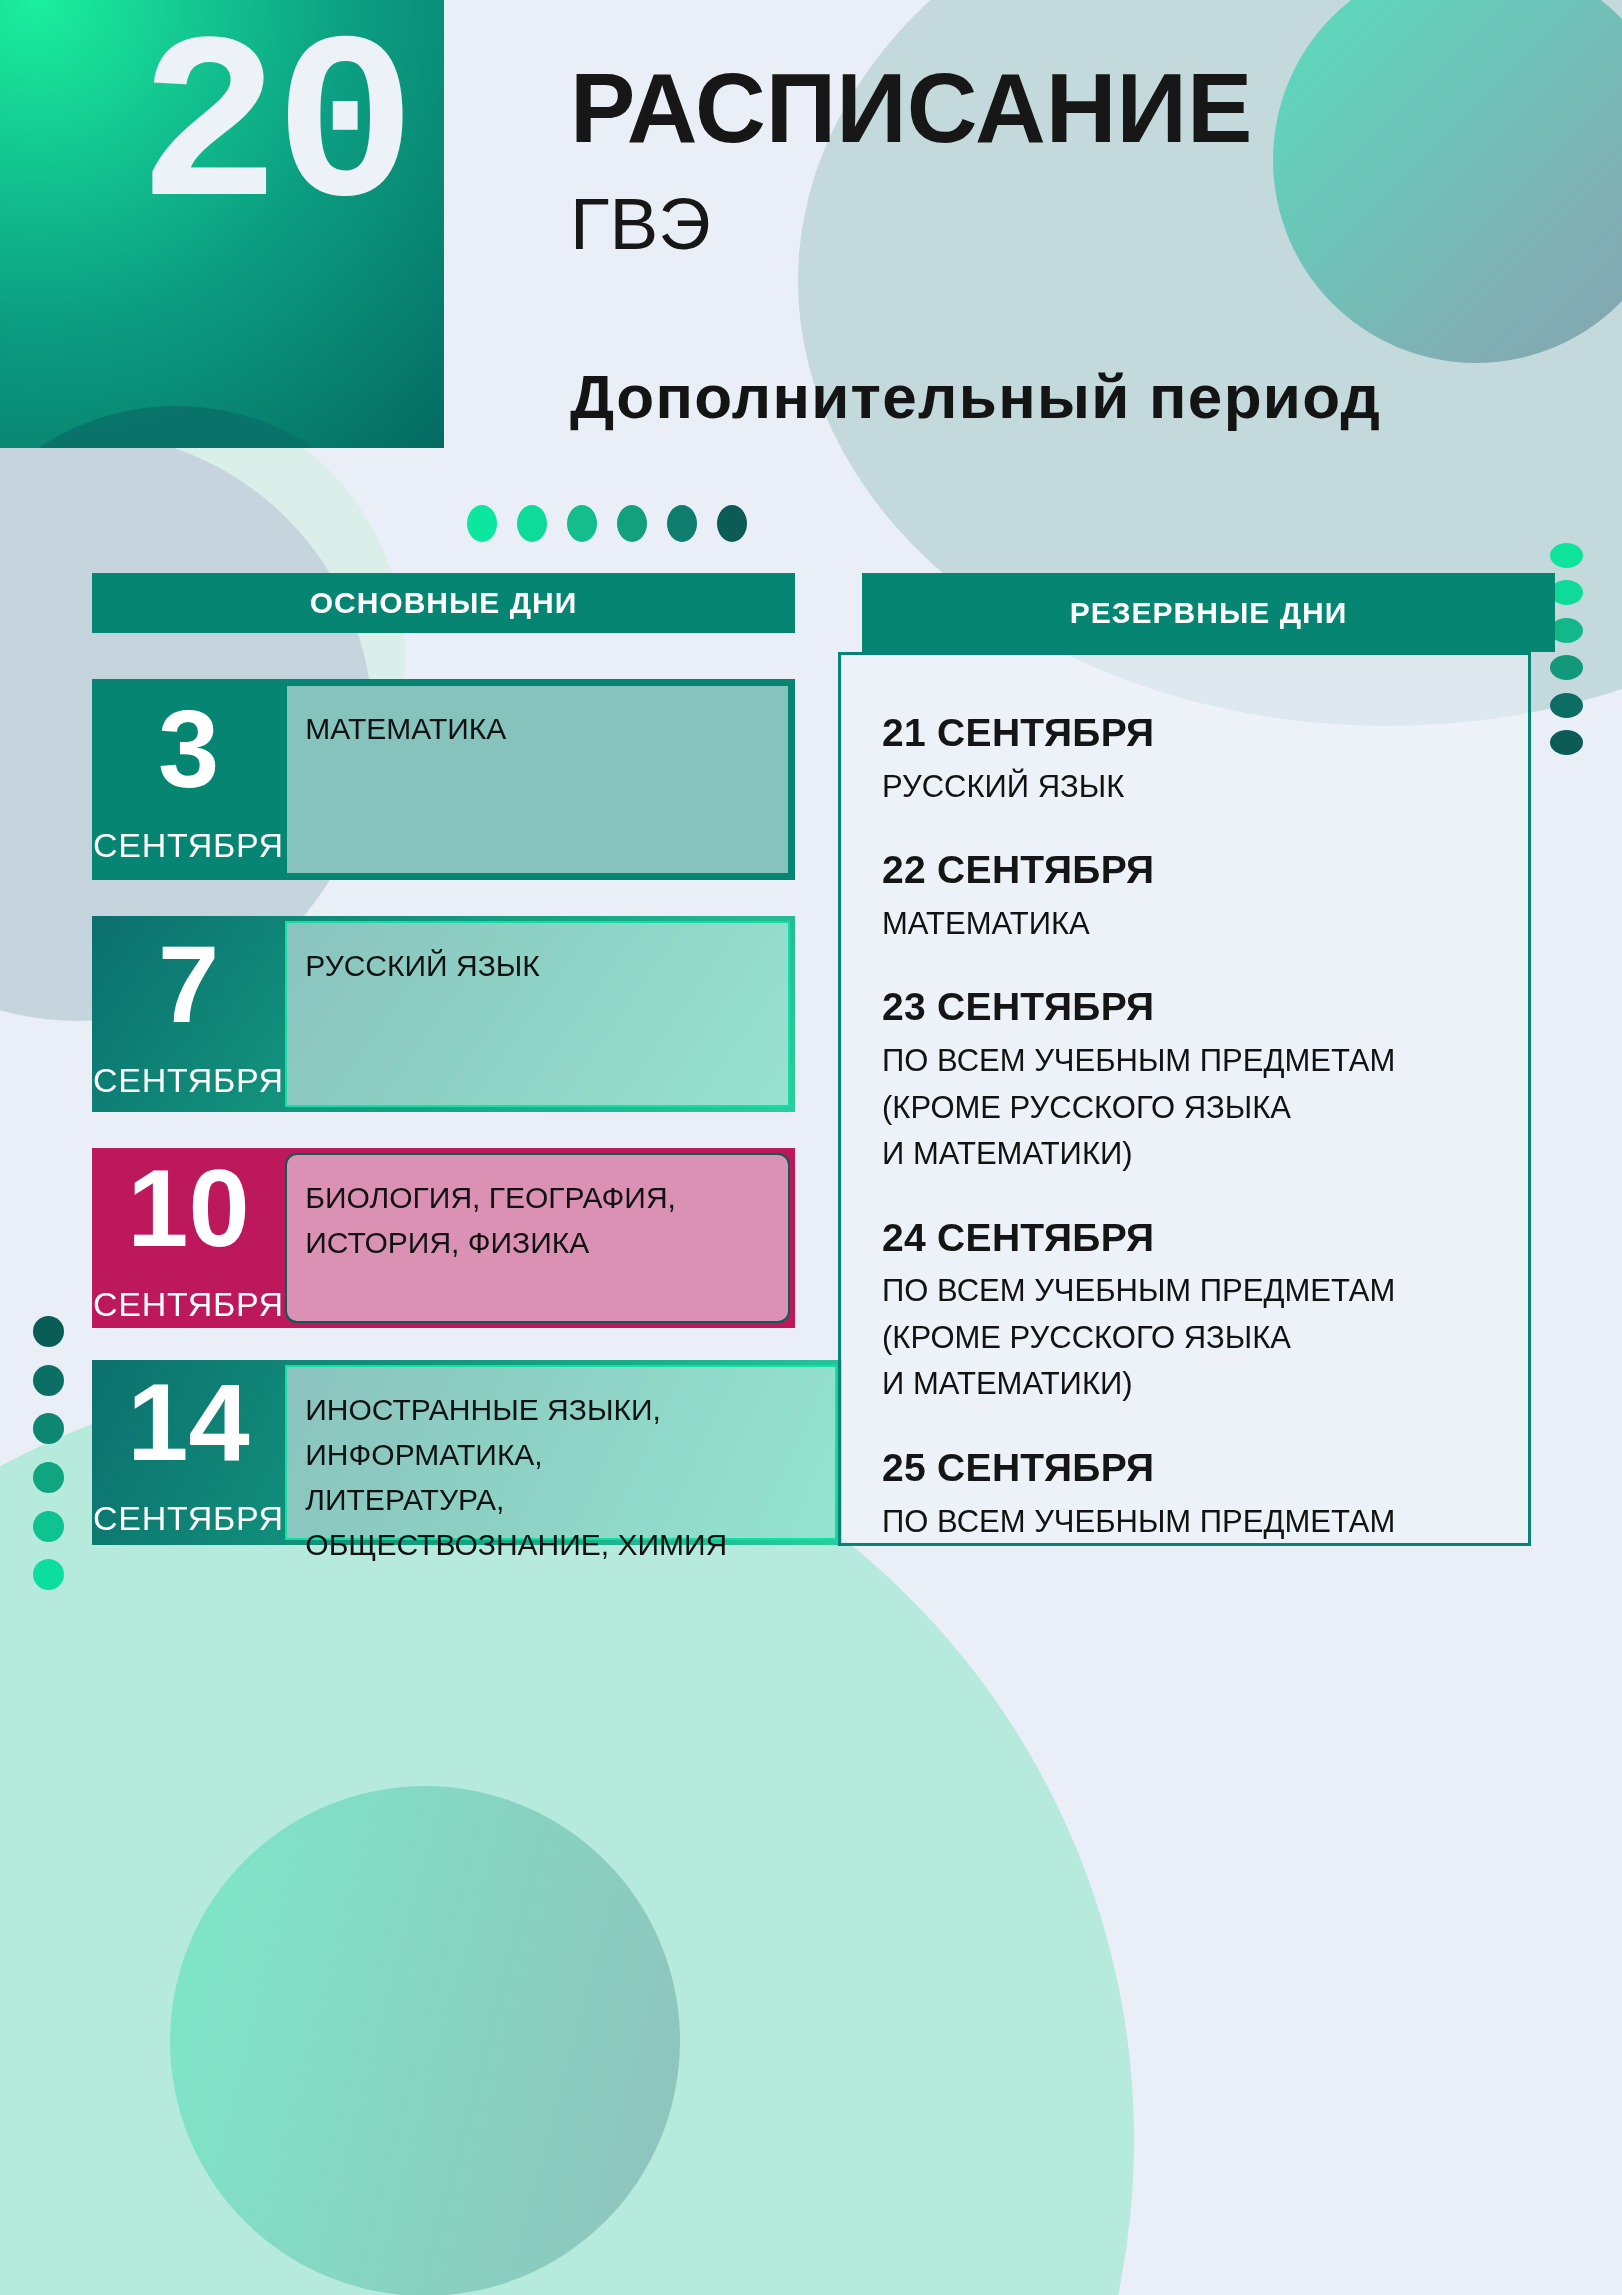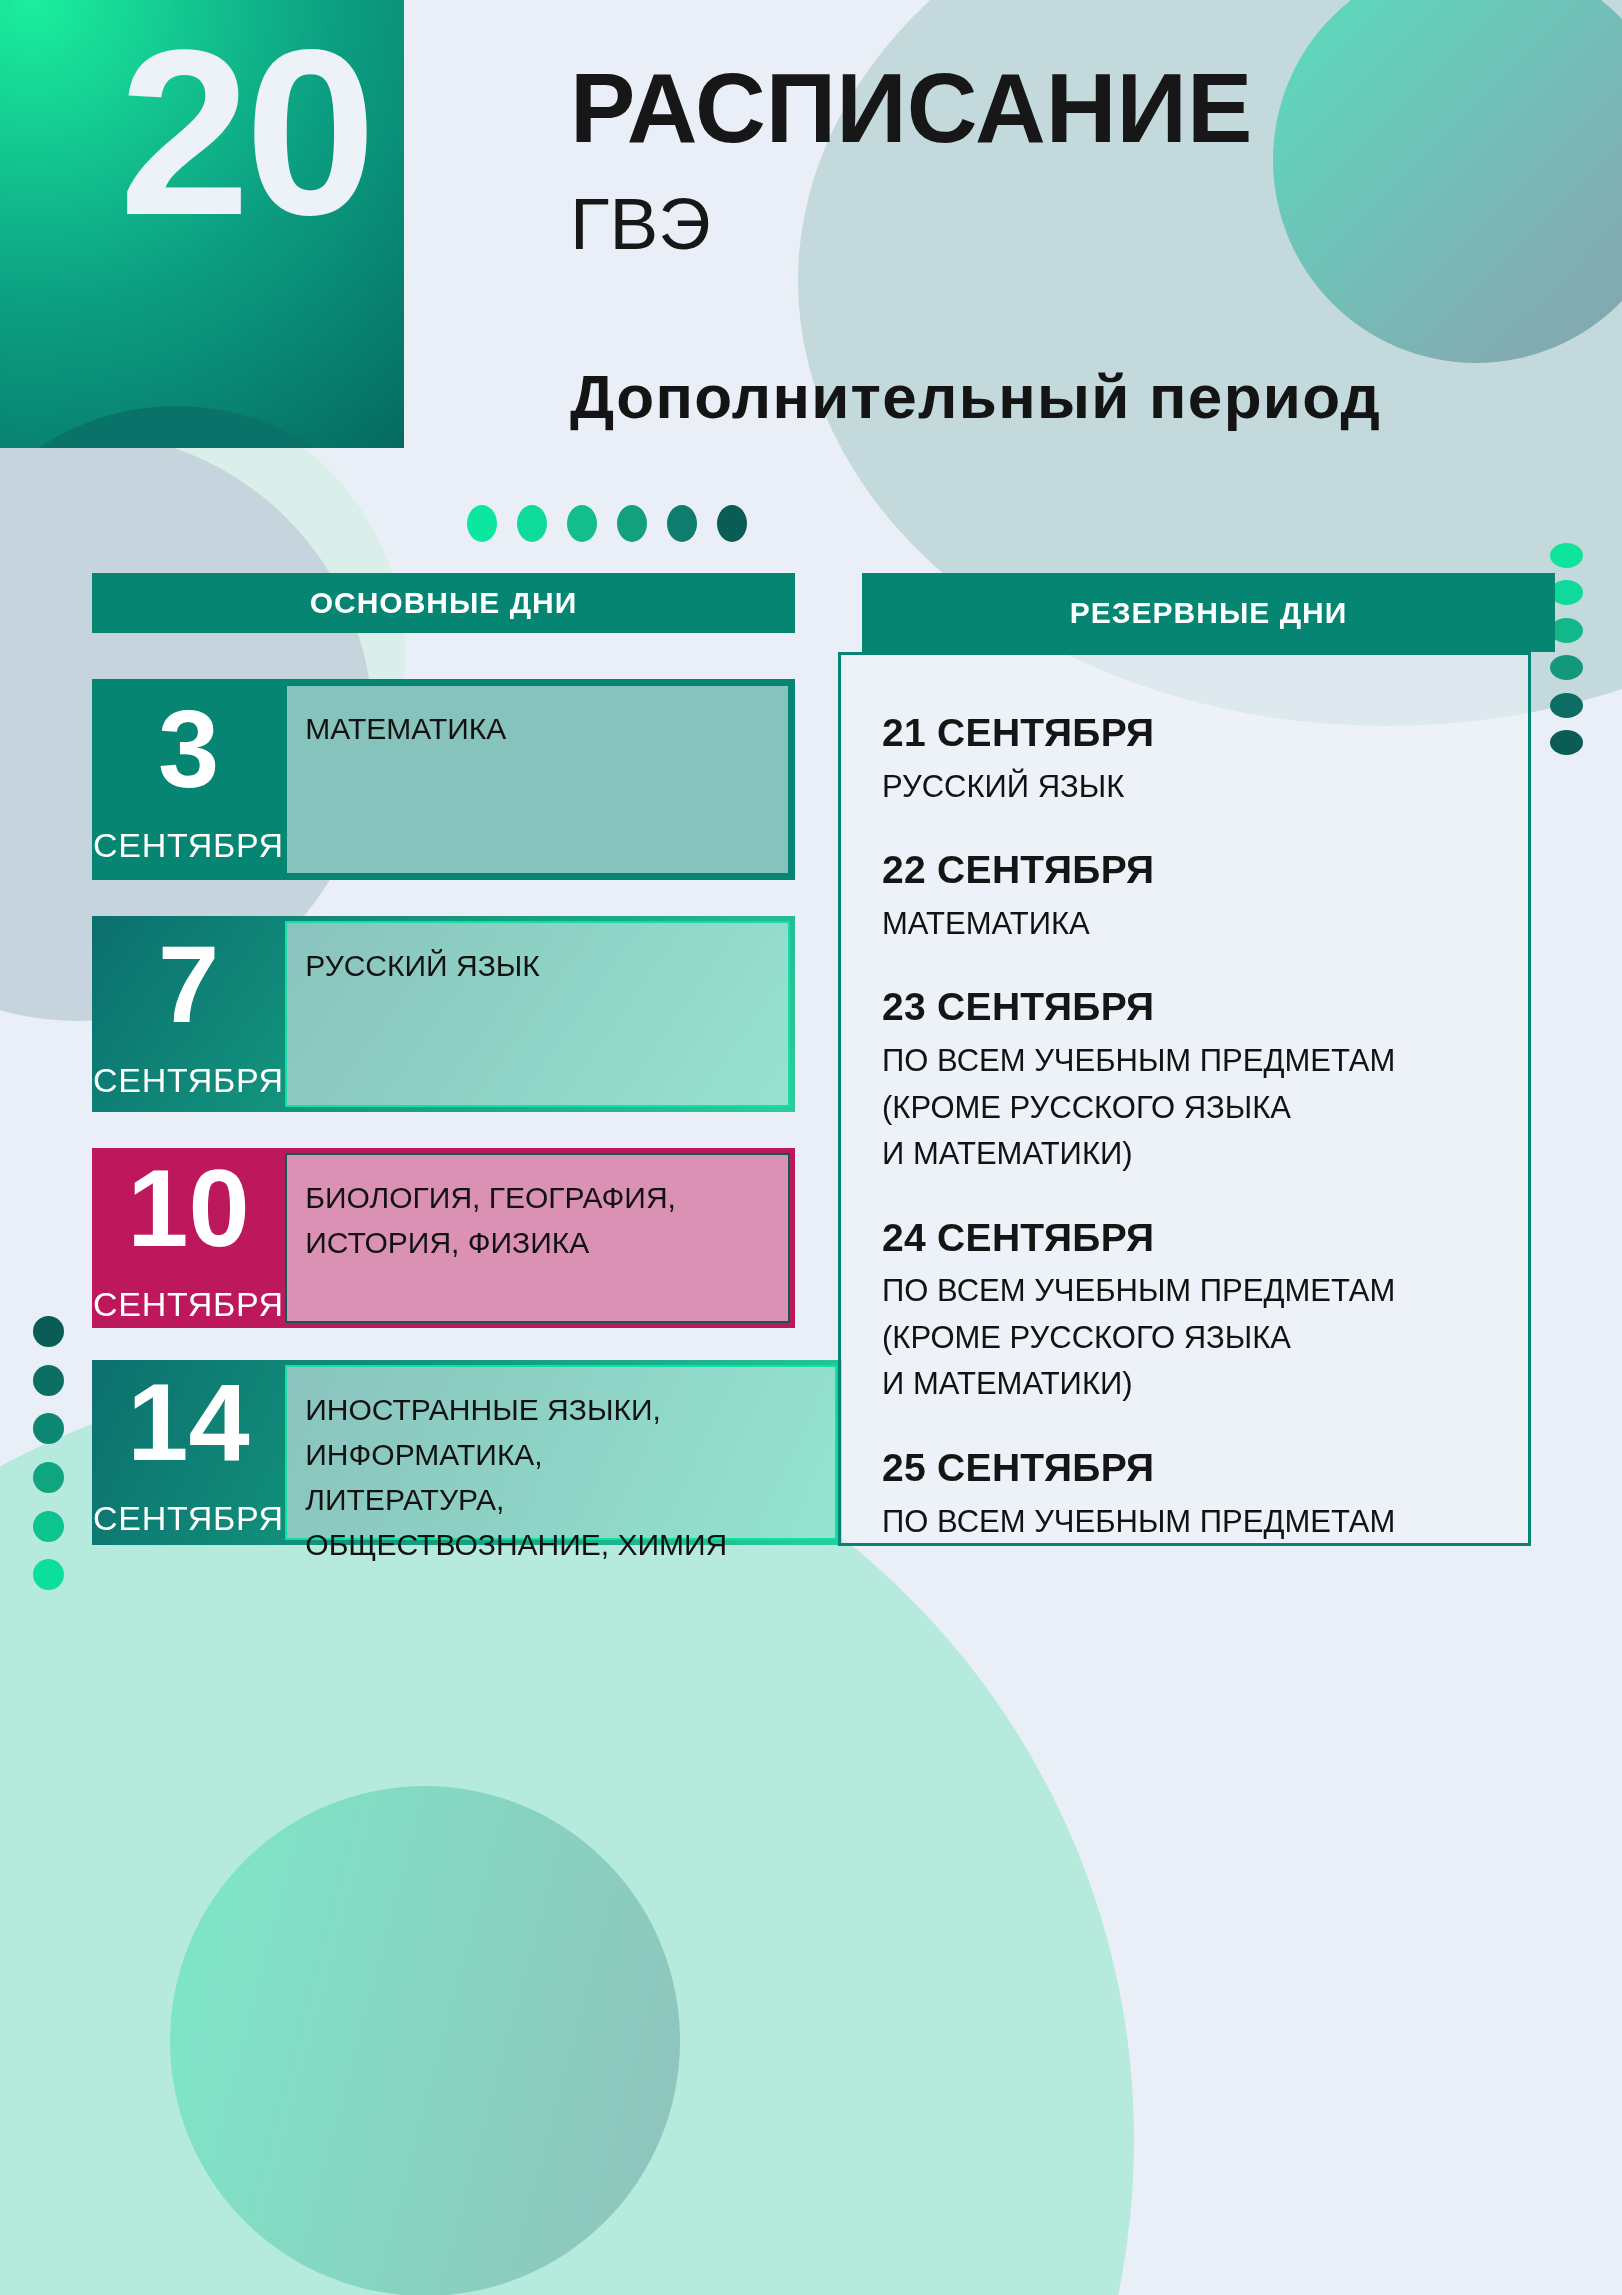--- a/index.html
+++ b/index.html
@@ -16,22 +16,23 @@
   .c-topright-grad{left:1273px;top:-43px;width:406px;height:406px;
     background:linear-gradient(135deg,#57DFBE 0%,#7FB0B4 70%,#86A3AF 100%);}
   .c-bottom-giant{left:-400px;top:1373px;width:1534px;height:1534px;background:#B5EADD;}
   .c-bottom-grad{left:170px;top:1786px;width:510px;height:510px;
     background:linear-gradient(105deg,#7DE8C8 0%,#90C2BC 100%);}
   .c-left-mint{left:-118px;top:393px;width:523px;height:523px;background:#DAEFE9;}
   .c-left-gray{left:-216px;top:432px;width:589px;height:589px;background:#C6D5DD;}
 
   
   .year-square{
-    left:0;top:0;width:404px;height:448px;overflow:hidden;
+    left:0;top:0;width:444px;height:448px;overflow:hidden;
     background:radial-gradient(circle at 8% 0%, #1BEF9E 0%, #0C9F82 52%, #056A61 100%);
+    font-family:Liberation Mono, monospace;
   }
   .year-square .inner-dark-circle{
     position:absolute;left:-72px;top:406px;width:497px;height:497px;border-radius:50%;
     background:#0A7168;opacity:.9;
   }
   .year-text{
     position:absolute;top:26px;right:33px;text-align:right;
     font-size:236px;line-height:.9;font-weight:800;letter-spacing:-5.2px;
     color:#EDF1F8;white-space:pre-line;
   }
@@ -70,21 +71,21 @@
     display:flex;flex-direction:column;align-items:center;justify-content:center;
     color:#FFFFFF;text-align:center;
   }
   .card-day{font-size:110px;font-weight:800;line-height:1;}
   .card-month{font-size:34px;font-weight:300;letter-spacing:0.7px;margin-top:22px;}
   .card-panel{
     position:absolute;left:193px;top:5.2px;right:5.2px;bottom:5.2px;
     background:rgba(240,245,250,0.55);border:2.6px solid #068573;box-sizing:border-box;
   }
   .card--2 .card-panel,.card--4 .card-panel{border-color:#0EE2A2;}
-  .card--3 .card-panel{border-color:#0A5C55;}
+  .card--3 .card-panel{border-color:#0A5C55;border-radius:12px;}
   .card-subjects{
     position:absolute;left:18.3px;top:19.6px;right:13px;
     font-size:30px;font-weight:500;color:#121212;line-height:1.5;white-space:pre-line;
   }
 
   
   .reserve-panel{
     left:838px;top:652px;width:693px;height:894px;box-sizing:border-box;
     border:3.3px solid #078473;background:rgba(238,243,250,0.6);
     padding:56px 44px 0 41px;

